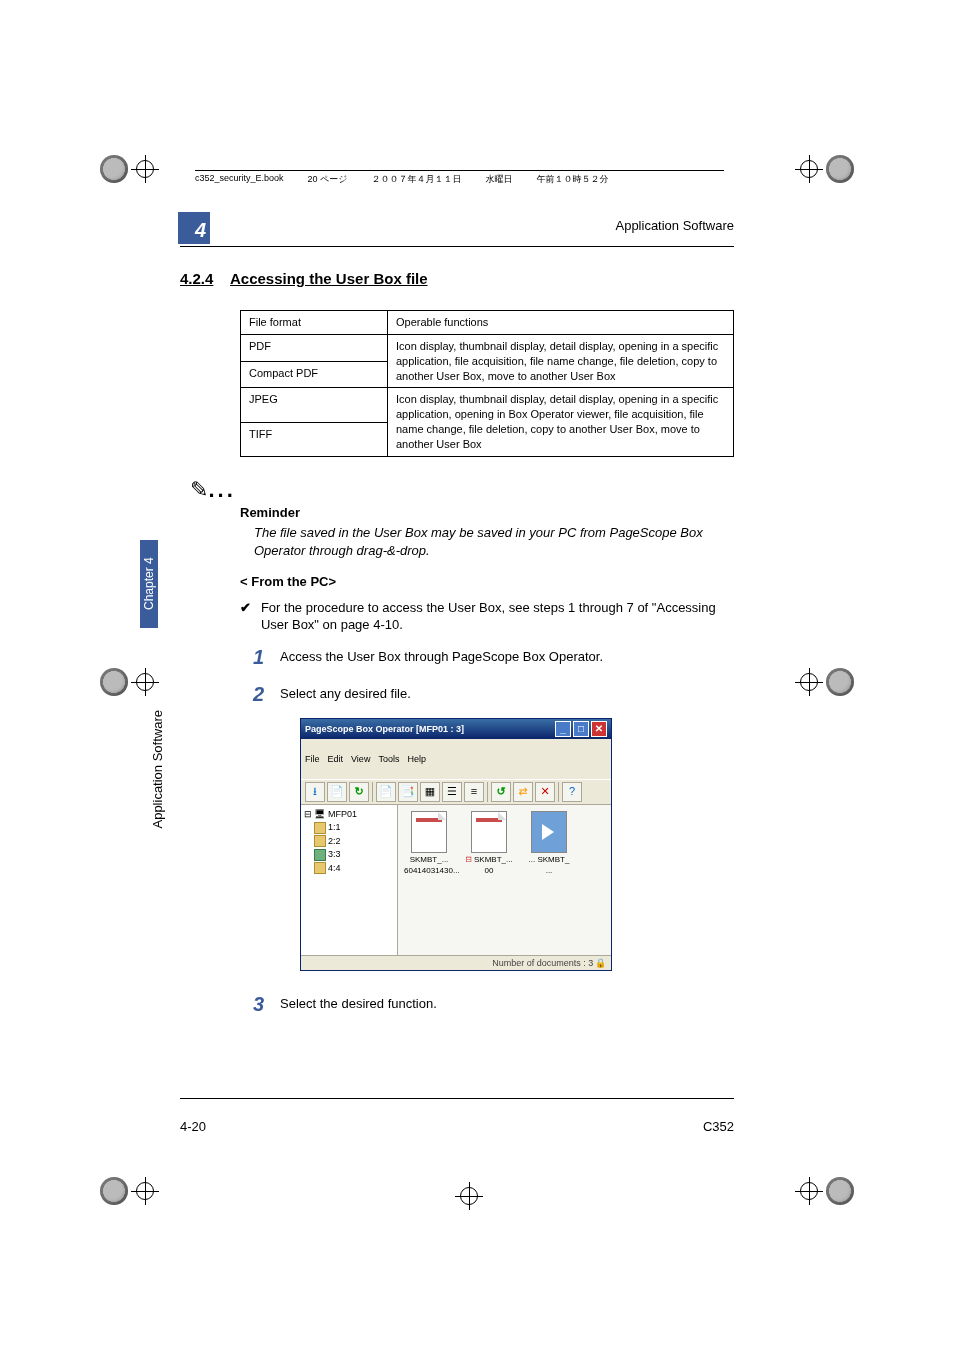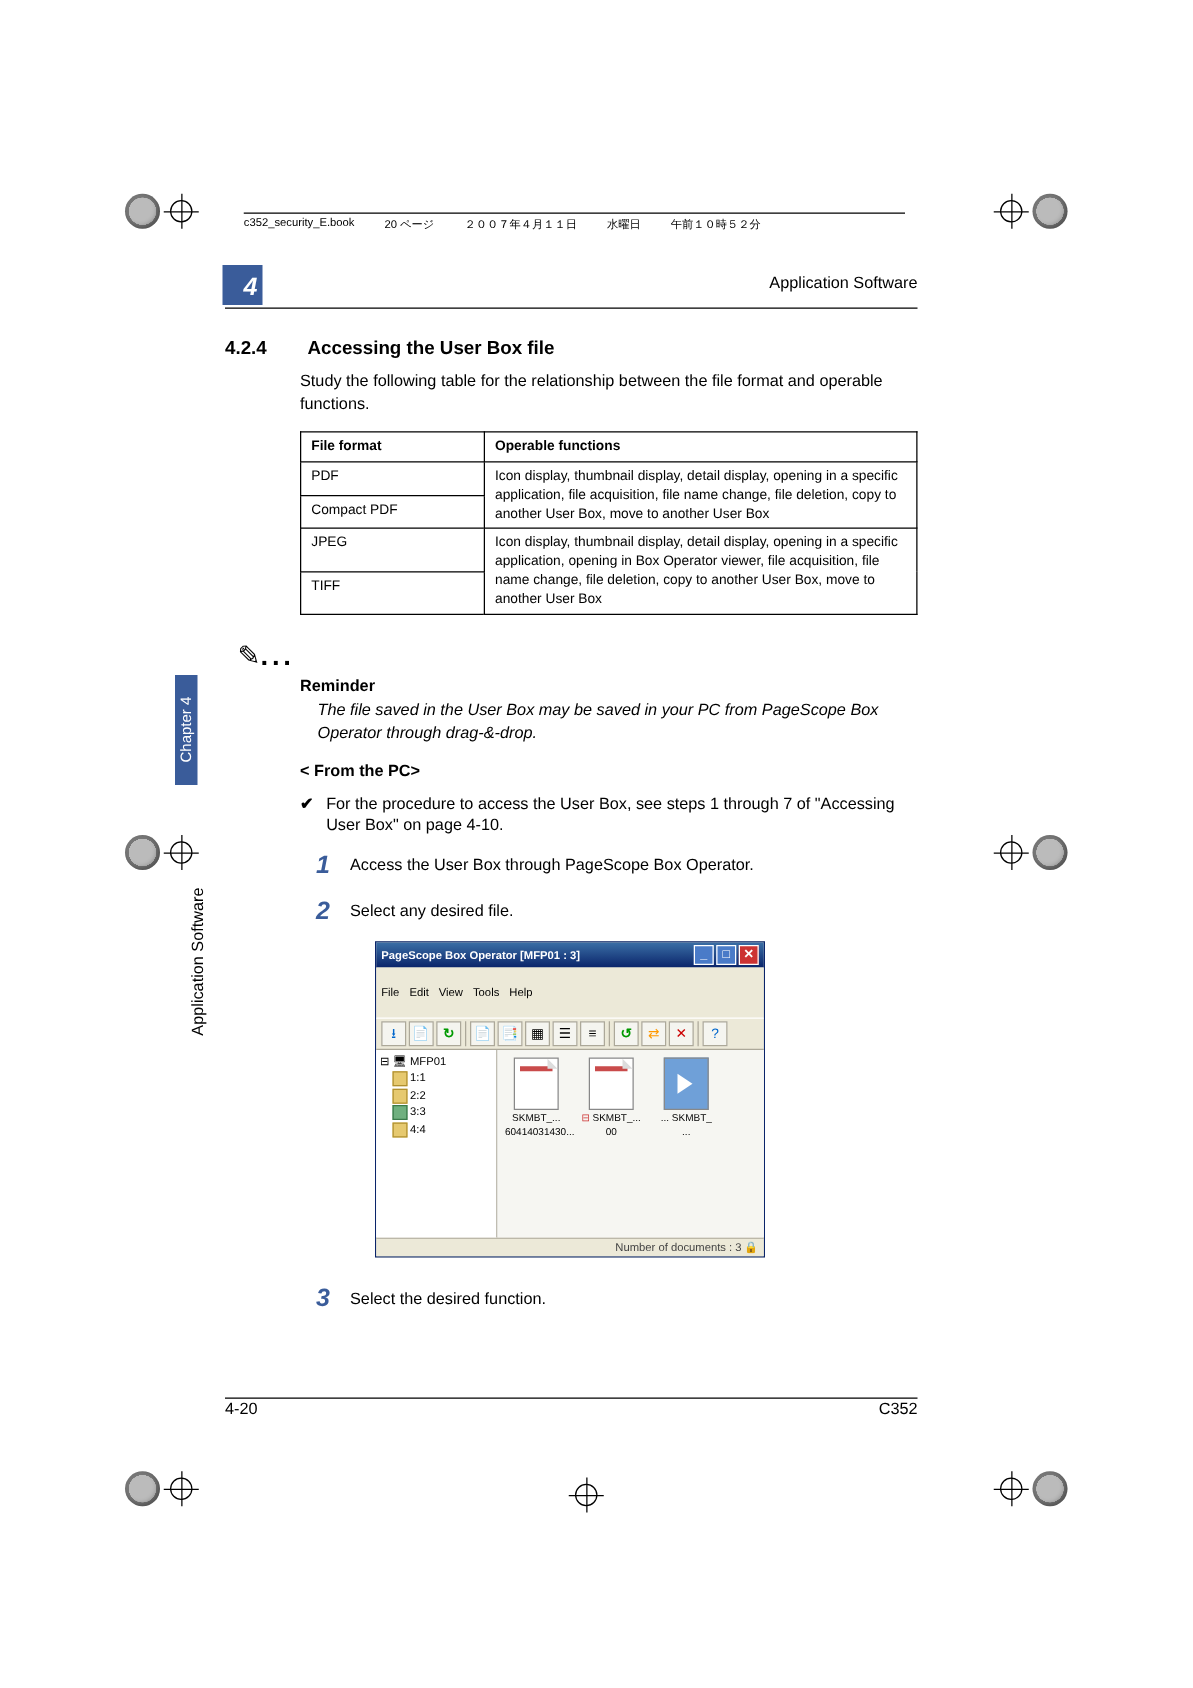--- a/index.html
+++ b/index.html
@@ -68,23 +68,24 @@
     position: absolute; right: 20px; top: 18px;
     font-size: 13px;
   }
   .head-rule {
     position: absolute; top: 46px; left: 20px; right: 20px;
     border-top: 1px solid #000;
   }
 
   .section-row {
     position: absolute; top: 70px; left: 20px; right: 20px;
-    display: flex; gap: 16px;
+    display: flex; 
     font-weight: bold;
     font-size: 15px;
+    text-decoration: underline;
   }
   .section-num { width: 50px; }
 
   .body-col {
     position: absolute; left: 80px; right: 20px; top: 96px;
     font-size: 13px; line-height: 1.35;
   }
   .para { margin: 0 0 8px 0; }
 
   table.fmt {
@@ -92,21 +93,21 @@
     width: 100%;
     margin: 14px 0 18px 0;
     font-size: 11px;
   }
   table.fmt th, table.fmt td {
     border: 1px solid #000;
     padding: 4px 8px;
     text-align: left;
     vertical-align: top;
   }
-  table.fmt th { font-weight: bold; background: #fff; }
+  table.fmt th { font-weight: normal; background: #fff; }
   table.fmt td.fmtname { width: 130px; }
 
   .reminder-icon {
     font-size: 22px; font-family: "Segoe UI Symbol", sans-serif;
     position: relative; left: -50px; top: 0;
   }
   .reminder-dots { letter-spacing: 3px; font-weight: bold; }
   .reminder-label { font-weight: bold; font-size: 13px; margin-bottom: 2px; }
   .reminder-text { font-style: italic; font-size: 13px; margin-left: 14px; margin-bottom: 14px; }
 
@@ -172,21 +173,21 @@
   .side-label {
     position: absolute; left: -10px; top: 510px;
     writing-mode: vertical-rl;
     transform: rotate(180deg);
     font-size: 13px;
   }
 
   .footer {
     position: absolute; bottom: 16px; left: 20px; right: 20px;
     border-top: 1px solid #000;
-    padding-top: 0;
+    padding-top: 20px;
     display: flex; justify-content: space-between;
     font-size: 13px;
   }
 </style>
 </head>
 <body>
 
 <div class="crop-mark crop-tl crop-pair rev">
   <div class="crop-circle"></div>
     <div class="crop-disc"></div>
@@ -228,21 +229,20 @@
   <div class="chapter-corner">4</div>
   <div class="running-head">Application Software</div>
   <div class="head-rule"></div>
 
   <div class="section-row">
     <div class="section-num">4.2.4</div>
     <div>Accessing the User Box file</div>
   </div>
 
   <div class="body-col">
-    <p class="para">Study the following table for the relationship between the file format and operable functions.</p>
 
     <table class="fmt">
       <tbody>
           <tr>
         <th>File format</th>
         <th>Operable functions</th>
       </tr>
       <tr>
         <td class="fmtname">PDF</td>
         <td rowspan="2">Icon display, thumbnail display, detail display, opening in a specific application, file acquisition, file name change, file deletion, copy to another User Box, move to another User Box</td>

